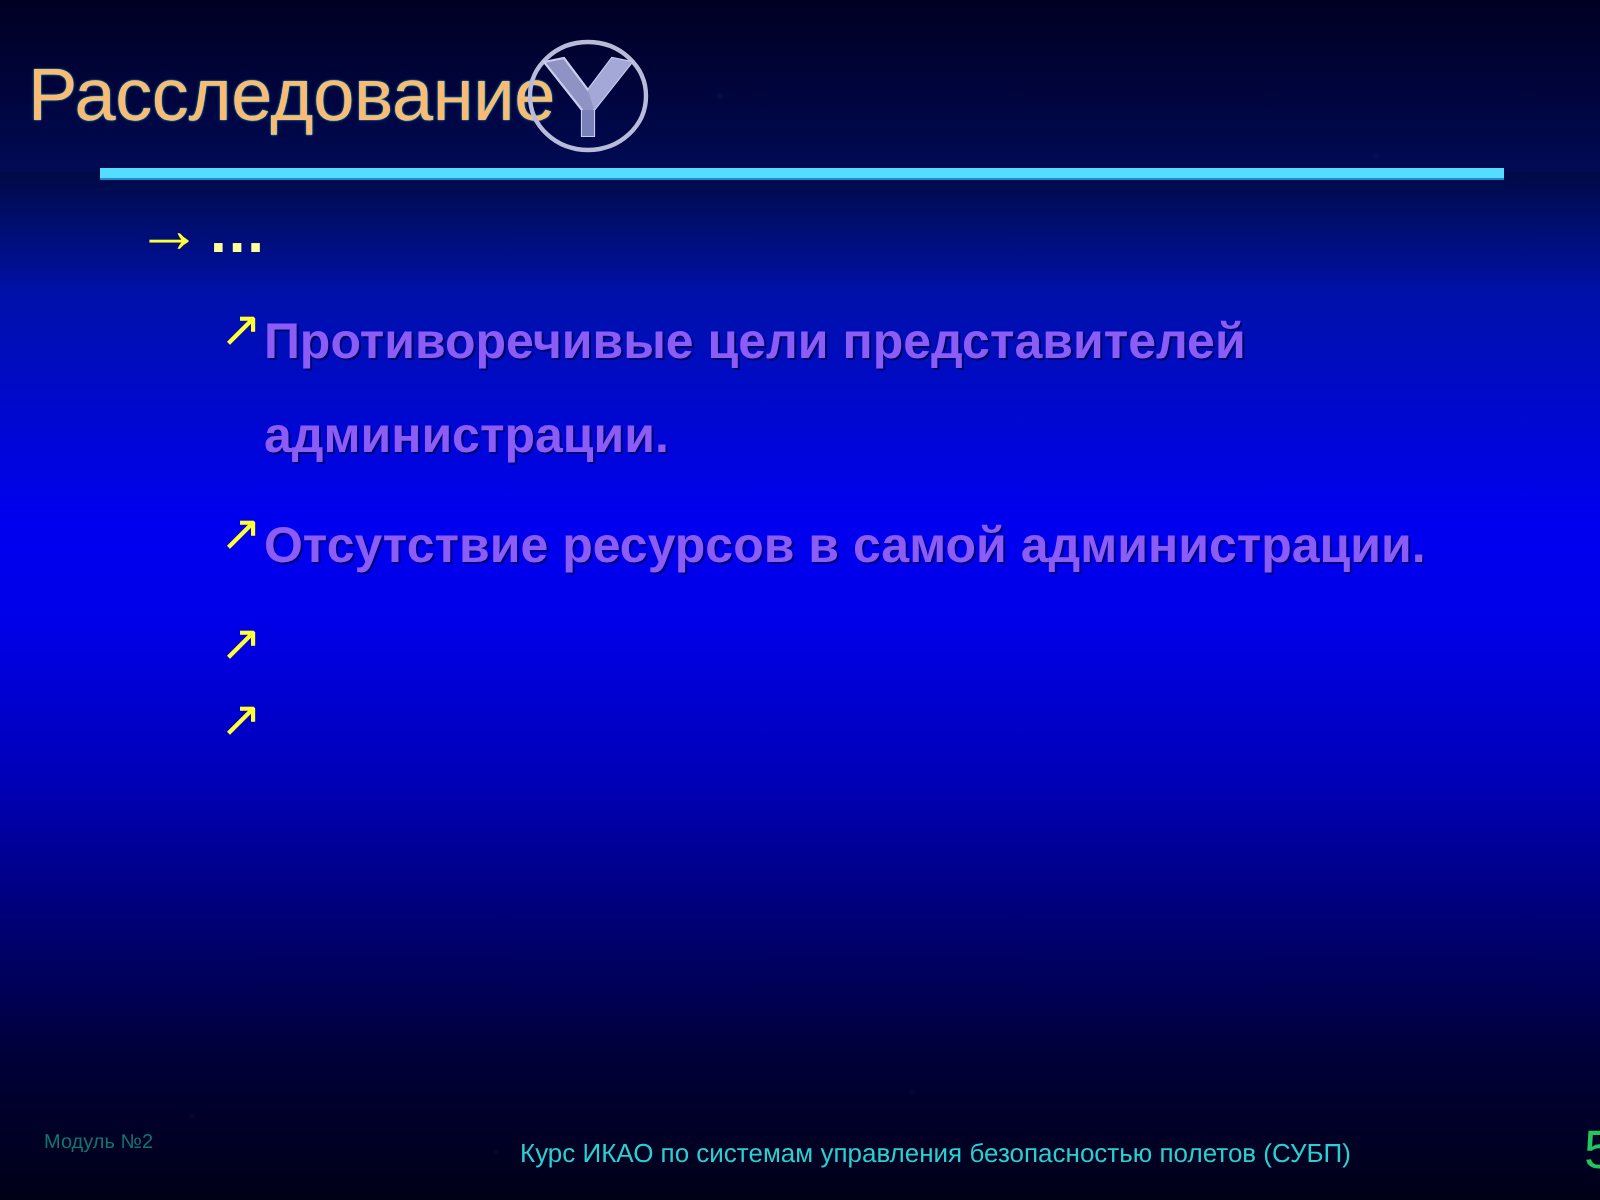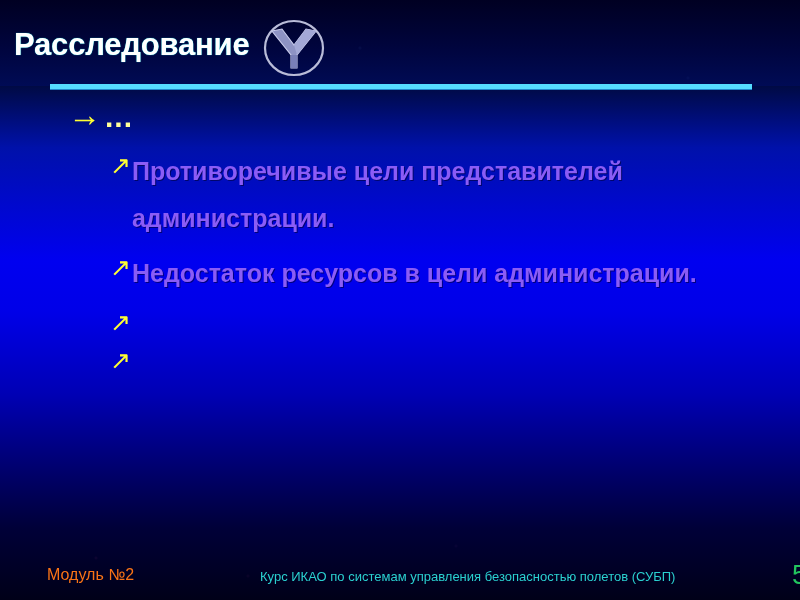--- a/index.html
+++ b/index.html
@@ -53,23 +53,23 @@
       radial-gradient(circle at 78% 97%, rgba(110,40,110,0.4) 0 1px, transparent 2px),
       radial-gradient(circle at 45% 8%, rgba(60,90,160,0.5) 0 1px, transparent 2px),
       radial-gradient(circle at 86% 13%, rgba(60,90,160,0.4) 0 1px, transparent 2px);
   }
 
   
   .title {
     position: absolute;
     left: 14px;
     top: 27px;
-    font-size: 31px;
-    font-weight: bold;
-    color: #ffffff;
+    font-size: 37px;
+    font-weight: normal;
+    color: #fdba74;
     letter-spacing: -0.2px;
     white-space: nowrap;
     text-shadow: 0 0 1px #00ffff;
   }
   .logo {
     position: absolute;
     left: 262px;
     top: 18px;
     width: 64px;
     height: 60px;
@@ -135,24 +135,23 @@
     font-weight: bold;
     letter-spacing: 0px;
     text-shadow: 1px 1px 0 rgba(0,0,40,0.55);
   }
 
   
   .footer-module {
     position: absolute;
     left: 22px;
     top: 566px;
-    font-size: 16px;
-    color: #f97316;
-    white-space: nowrap;
-    margin-left: 25px;
+    font-size: 10px;
+    color: #0f766e;
+    white-space: nowrap;
   }
   .footer-course {
     position: absolute;
     left: 215px;
     top: 569px;
     font-size: 13px;
     color: #2ad0d0;
     white-space: nowrap;
     margin-left: 45px;
   }
@@ -194,21 +193,21 @@
       <span class="txt">...</span>
     </div>
 
     <div class="lvl2">
       <span class="arrow">↗</span>
       <span class="txt">Противоречивые цели представителей администрации.</span>
     </div>
 
     <div class="lvl2">
       <span class="arrow">↗</span>
-      <span class="txt">Недостаток ресурсов в цели администрации.</span>
+      <span class="txt">Отсутствие ресурсов в самой администрации.</span>
     </div>
 
     <div class="lvl2">
       <span class="arrow">↗</span>
     </div>
 
     <div class="lvl2">
       <span class="arrow">↗</span>
     </div>
 

